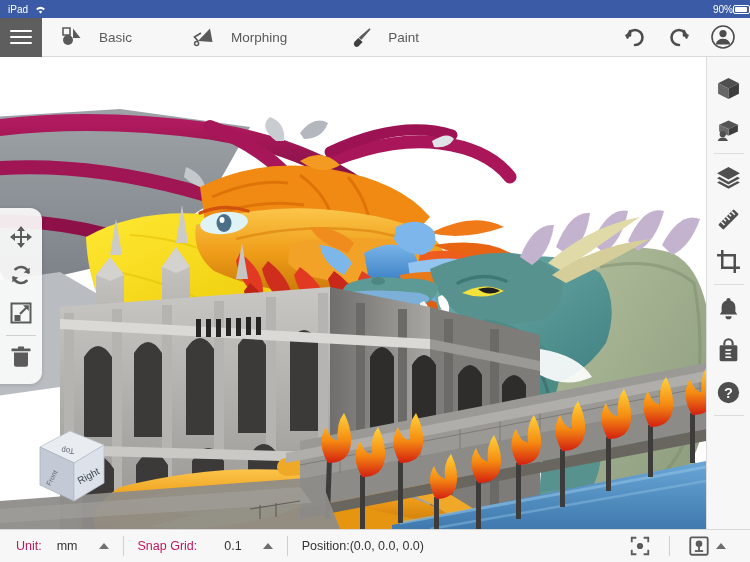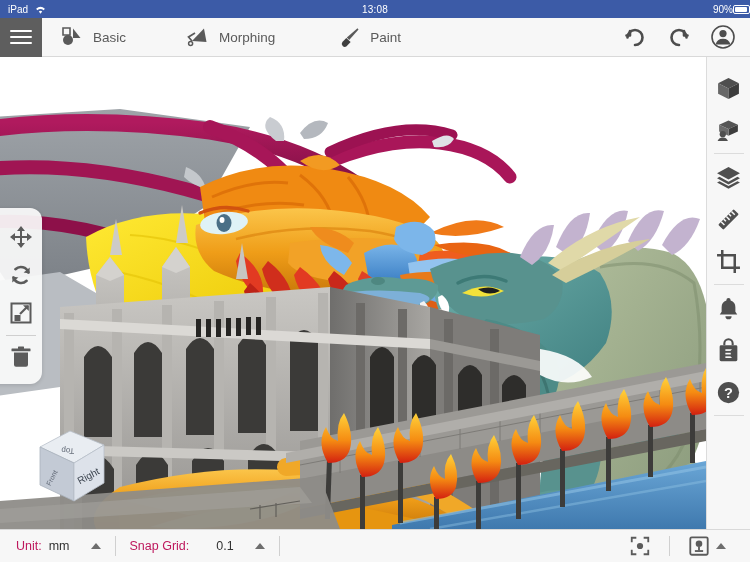--- a/index.html
+++ b/index.html
@@ -35,21 +35,21 @@
     display:flex; align-items:center;
   }
   .hamburger {
     width:42px; height:39px; background:#5e5e5e;
     display:flex; flex-direction:column; align-items:center; justify-content:center; gap:4px;
     flex:none;
   }
   .hamburger span { display:block; width:22px; height:2px; background:#fff; border-radius:1px;}
   .tabs { display:flex; align-items:center; flex:1; height:100%; }
   .tab {
-    display:flex; align-items:center; gap:9px;
+    display:flex; align-items:center; gap:15px;
     height:100%; padding:0 10px 0 10px;
     color:#5a5a5a; font-size:13.5px;
     margin-left:10px;
   }
   .tab:nth-child(1){ margin-left:8px; }
   .tab:nth-child(2){ margin-left:40px; }
   .tab:nth-child(3){ margin-left:42px; }
   .tab:nth-child(4){ margin-left:40px; }
   .tab .ic { width:24px; height:24px; display:block; }
   .tb-right { display:flex; align-items:center; gap:18px; margin-left:auto; padding-right:14px; }
@@ -109,21 +109,20 @@
   <div class="statusbar">
     <div class="sb-left">
       <span>iPad</span>
       <span class="wifi">
         <svg viewBox="0 0 16 12" width="13" height="10">
           <path d="M8 10.6 L10.1 7.9 A3.3 3.3 0 0 0 5.9 7.9 Z" fill="#fff"></path>
           <path d="M2.6 4.4 A8.4 8.4 0 0 1 13.4 4.4 L11.9 6.2 A6.2 6.2 0 0 0 4.1 6.2 Z" fill="#fff"></path>
         </svg>
       </span>
     </div>
-    <div class="sb-center">13:08</div>
     <div class="sb-right">
       <span>90%</span>
       <span class="battery">
           <i></i>
         </span>
     </div>
   </div>
 
   <div class="toolbar">
     <div class="hamburger">
@@ -678,30 +677,33 @@
           <text x="12" y="17" font-size="14" font-weight="bold" fill="#f7f7f7" text-anchor="middle">?</text>
         </svg>
       </span>
     </div>
     <div class="rail-sep"></div>
   </div>
 
   <div class="bottombar">
     <div class="bb-item" style="padding-left:16px;">
       <span class="bb-label">Unit:</span>
-      <span class="bb-value" style="">mm</span>
+      <span class="bb-value" style="margin-left:8px;">mm</span>
       <span class="caret-up" style="margin-left:14px;"></span>
     </div>
     <div class="bb-sep"></div>
     <div class="bb-item">
       <span class="bb-label">Snap Grid:</span>
       <span class="bb-value" style="margin-left:20px;">0.1</span>
       <span class="caret-up" style="margin-left:14px;"></span>
     </div>
     <div class="bb-sep"></div>
+    <div class="bb-item">
+      <span class="bb-value">Position:(0.0, 0.0, 0.0)</span>
+    </div>
 
     <div class="bb-right">
       <div class="bb-btn">
         <span class="ic">
           <svg viewBox="0 0 24 24" width="22" height="22" fill="none" stroke="#5b5b5b" stroke-width="2">
             <path d="M3 8 V3 H8"></path>
               <path d="M16 3 H21 V8"></path>
             <path d="M21 16 V21 H16"></path>
               <path d="M8 21 H3 V16"></path>
             <circle cx="12" cy="12" r="3.4" fill="#5b5b5b" stroke="none"></circle>

